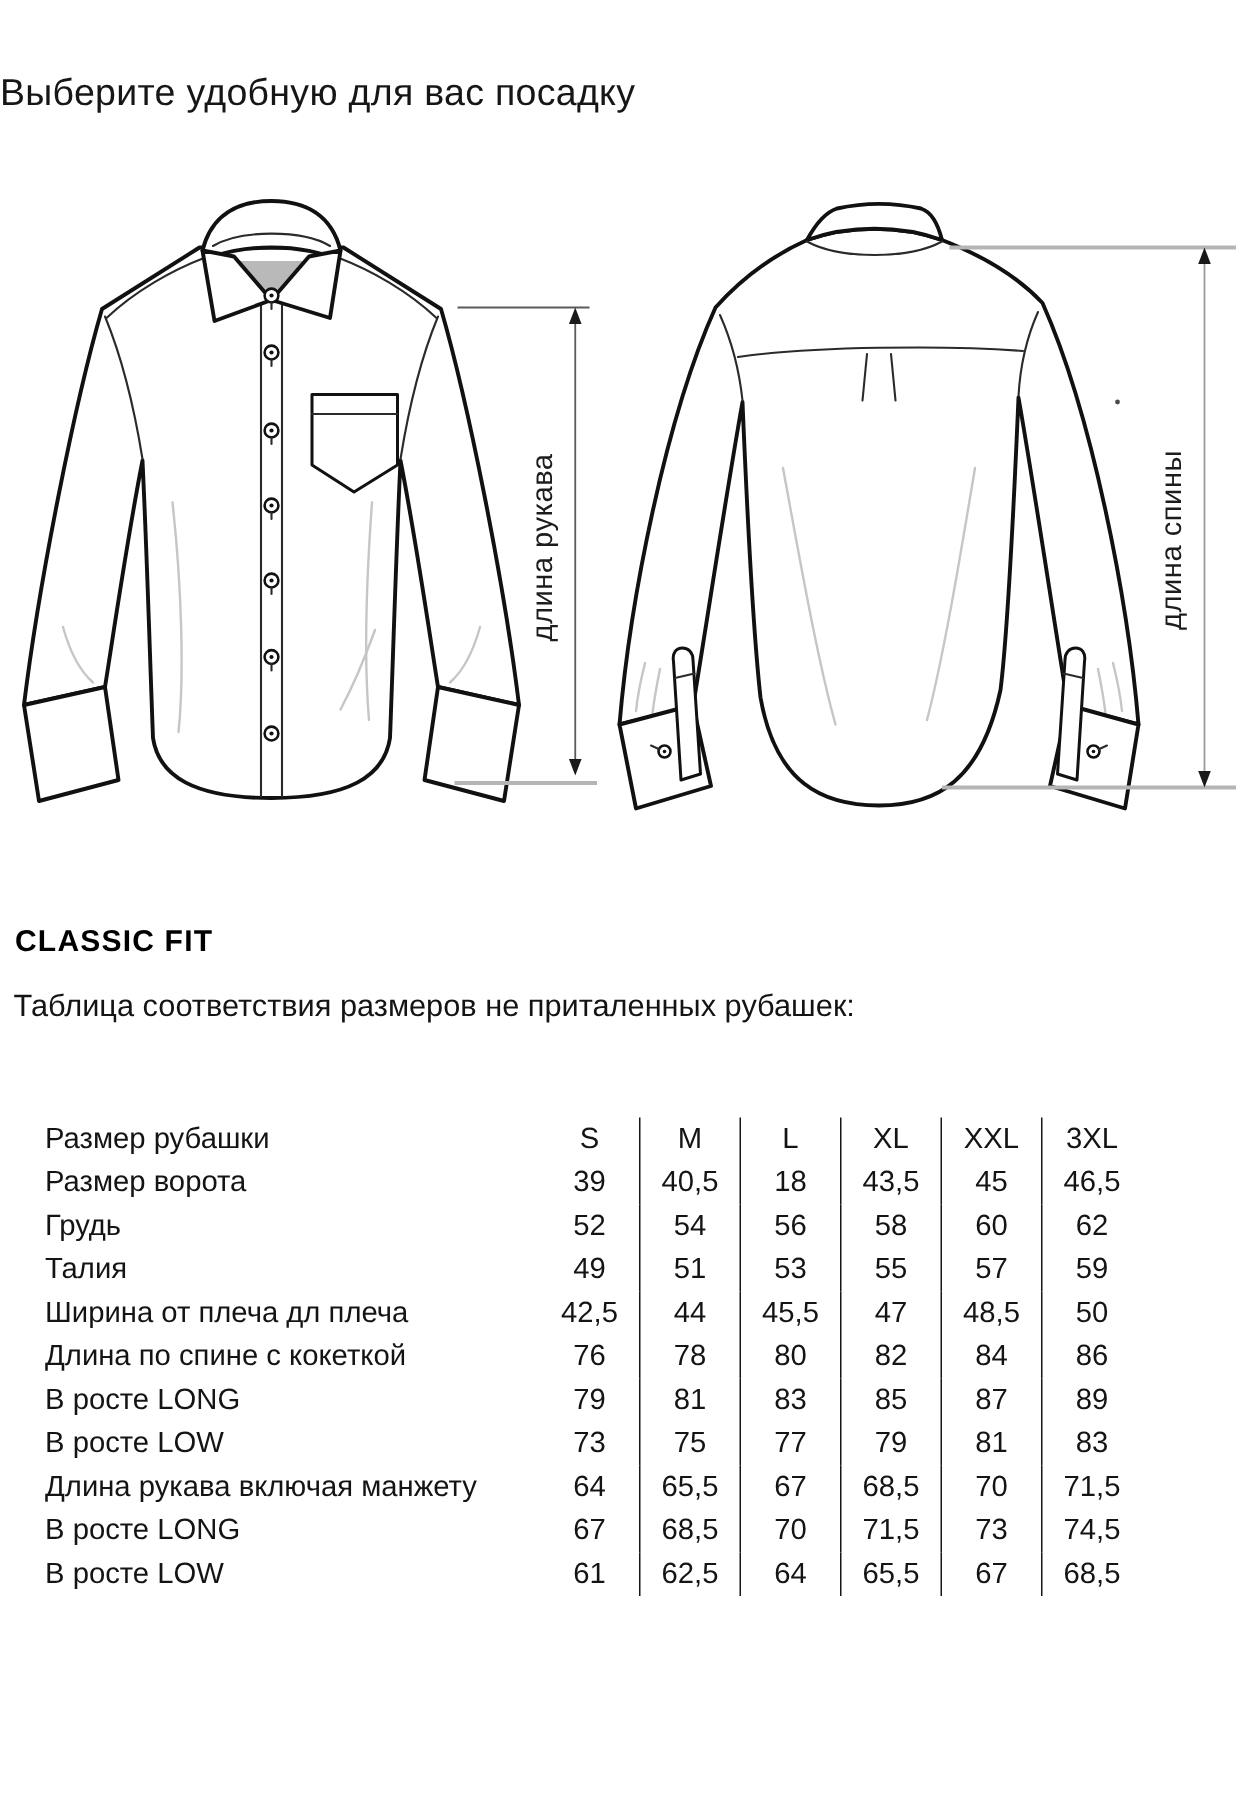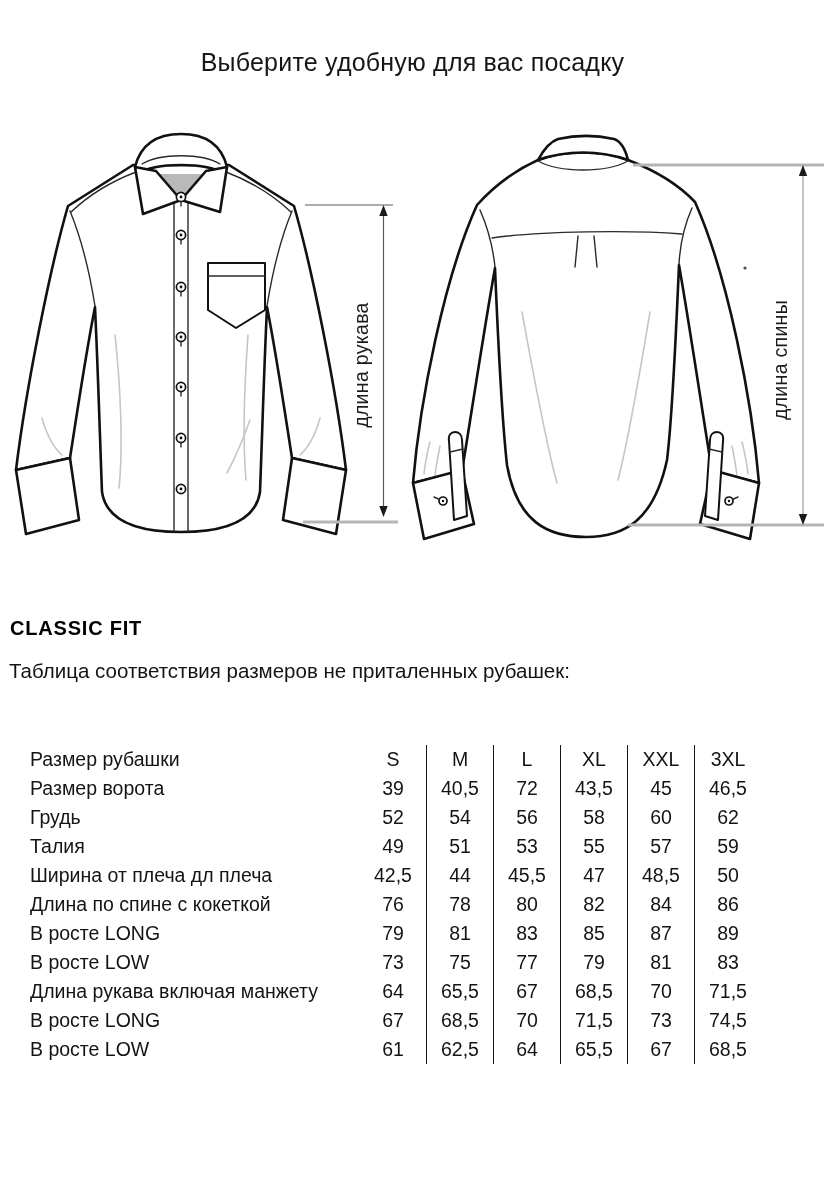--- a/index.html
+++ b/index.html
@@ -2,21 +2,21 @@
 <html><head>
 <meta charset="utf-8">
 <style>
   html,body { margin:0; padding:0; }
   body {
     width:825px; height:1200px; position:relative; background:#ffffff;
     font-family:"Liberation Sans","DejaVu Sans",sans-serif; color:#141414;
     overflow:hidden;
   }
   .title {
-    position:absolute; top:48px; left:0; width:825px; text-align:center;
+    position:absolute; top:48px; left:0; width:825px; 
     font-size:25px; letter-spacing:0.2px; color:#161616;
   }
   .illustration { position:absolute; top:120px; left:0; }
   .fit-heading {
     position:absolute; top:617px; left:10px; font-size:20px; font-weight:bold;
     letter-spacing:0.8px; color:#000;
   }
   .fit-subtitle { position:absolute; top:659px; left:9px; font-size:20.5px; color:#141414; }
   .table-wrap { position:absolute; top:745px; left:30px; }
   table.size-table { border-collapse:collapse; table-layout:fixed; }
@@ -226,21 +226,21 @@
           <td class="val sep">M</td>
           <td class="val sep">L</td>
           <td class="val sep">XL</td>
           <td class="val sep">XXL</td>
           <td class="val sep">3XL</td>
         </tr>
         <tr>
           <td class="lbl">Размер ворота</td>
           <td class="val">39</td>
           <td class="val sep">40,5</td>
-          <td class="val sep">72</td>
+          <td class="val sep">18</td>
           <td class="val sep">43,5</td>
           <td class="val sep">45</td>
           <td class="val sep">46,5</td>
         </tr>
         <tr>
           <td class="lbl">Грудь</td>
           <td class="val">52</td>
           <td class="val sep">54</td>
           <td class="val sep">56</td>
           <td class="val sep">58</td>

